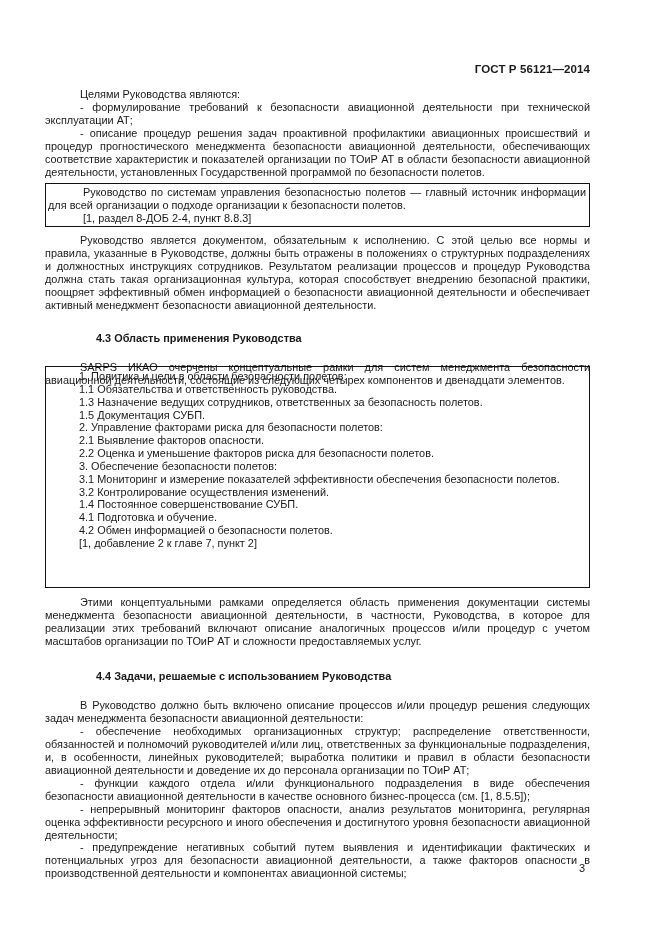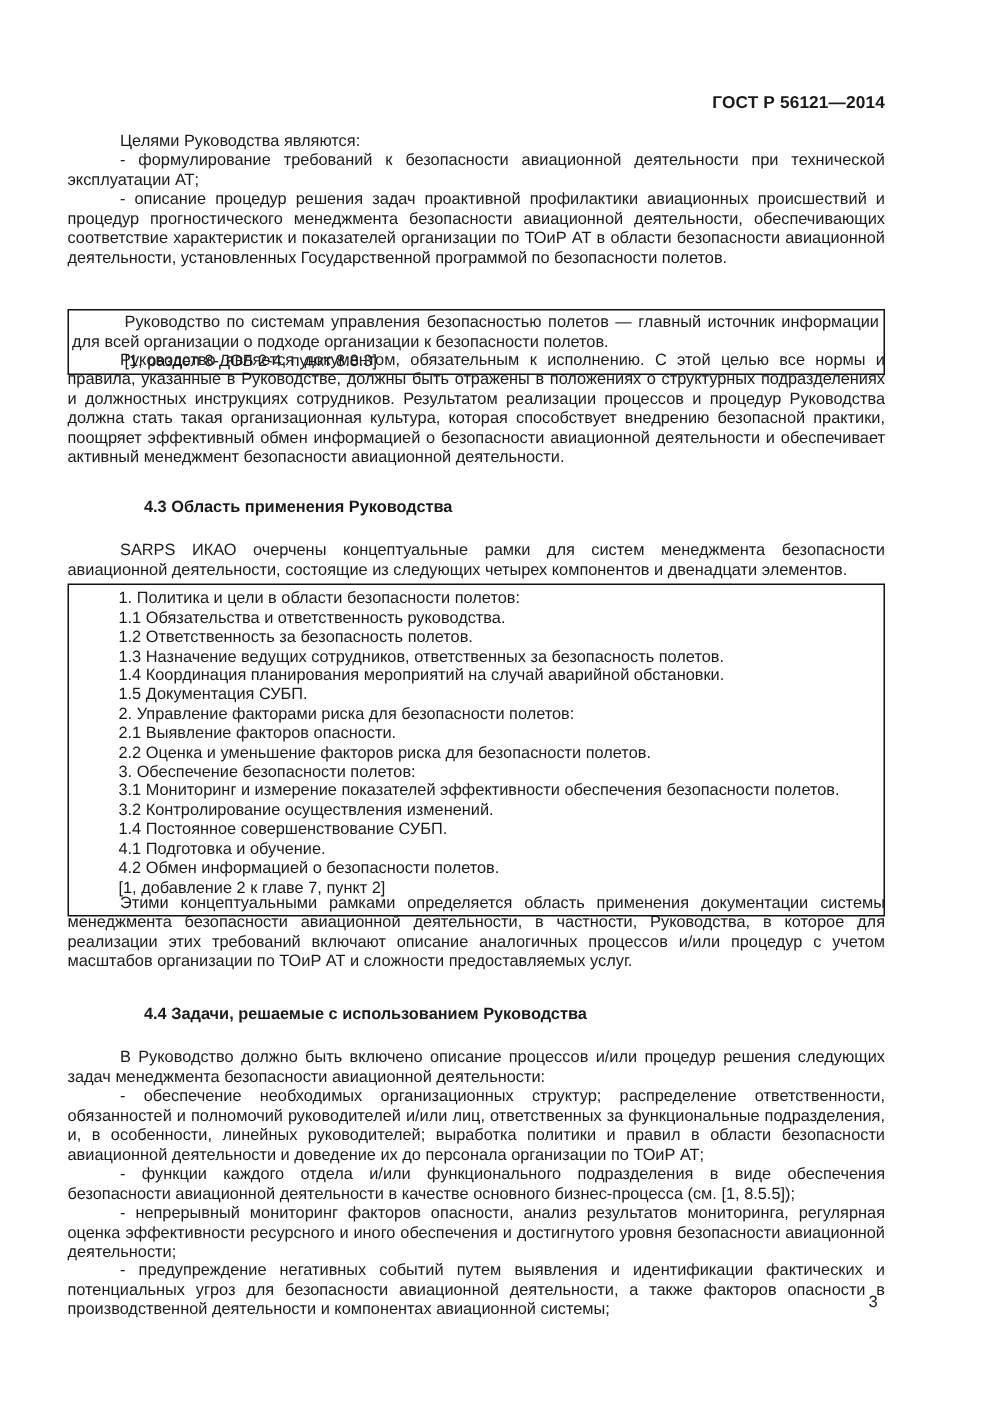--- a/index.html
+++ b/index.html
@@ -9,21 +9,21 @@
   }
   .page { position: absolute; left: 45px; top: 0; width: 545px; }
   .header {
     position: absolute; top: 63px; right: 0; font-weight: bold; font-size: 11.5px; letter-spacing: 0.1px;
   }
   .p {
     font-size: 10.9px; line-height: 12.95px; text-align: justify; margin: 0;
     text-indent: 35px;
   }
   .box {
-    border: 1.5px solid #111; box-sizing: border-box; margin-top: 23px;
+    border: 1.5px solid #111; box-sizing: border-box;
   }
   .box .p { padding: 0; }
   .heading {
     font-size: 10.9px; font-weight: bold; line-height: 13px; padding-left: 35px; margin: 16px;
   }
   .list-line { font-size: 10.9px; line-height: 12.85px; padding-left: 33px; white-space: nowrap; }
   .ref { font-size: 10.9px; line-height: 12.95px; padding-left: 35px; }
   .pagenum { position: absolute; top: 862px; left: 579px; font-size: 11px; }
 </style>
 </head>
@@ -48,23 +48,21 @@
   </div>
 
   <div style="position:absolute; top:316px; left:0; width:545px;">
     <p class="heading">4.3 Область применения Руководства</p>
     <p class="p" style="margin-top:8px;">SARPS ИКАО очерчены концептуальные рамки для систем менеджмента безопасности авиационной деятельности, состоящие из следующих четырех компонентов и двенадцати элементов.</p>
   </div>
 
   <div class="box" style="position:absolute; top:366px; left:0; width:545px; height:222px; padding-top:3px;">
     <div class="list-line">1. Политика и цели в области безопасности полетов:</div>
     <div class="list-line">1.1 Обязательства и ответственность руководства.</div>
-    <div class="list-line">1.2 Ответственность за безопасность полетов.</div>
     <div class="list-line">1.3 Назначение ведущих сотрудников, ответственных за безопасность полетов.</div>
-    <div class="list-line">1.4 Координация планирования мероприятий на случай аварийной обстановки.</div>
     <div class="list-line">1.5 Документация СУБП.</div>
     <div class="list-line">2. Управление факторами риска для безопасности полетов:</div>
     <div class="list-line">2.1 Выявление факторов опасности.</div>
     <div class="list-line">2.2 Оценка и уменьшение факторов риска для безопасности полетов.</div>
     <div class="list-line">3. Обеспечение безопасности полетов:</div>
     <div class="list-line">3.1 Мониторинг и измерение показателей эффективности обеспечения безопасности полетов.</div>
     <div class="list-line">3.2 Контролирование осуществления изменений.</div>
     <div class="list-line">1.4 Постоянное совершенствование СУБП.</div>
     <div class="list-line">4.1 Подготовка и обучение.</div>
     <div class="list-line">4.2 Обмен информацией о безопасности полетов.</div>

